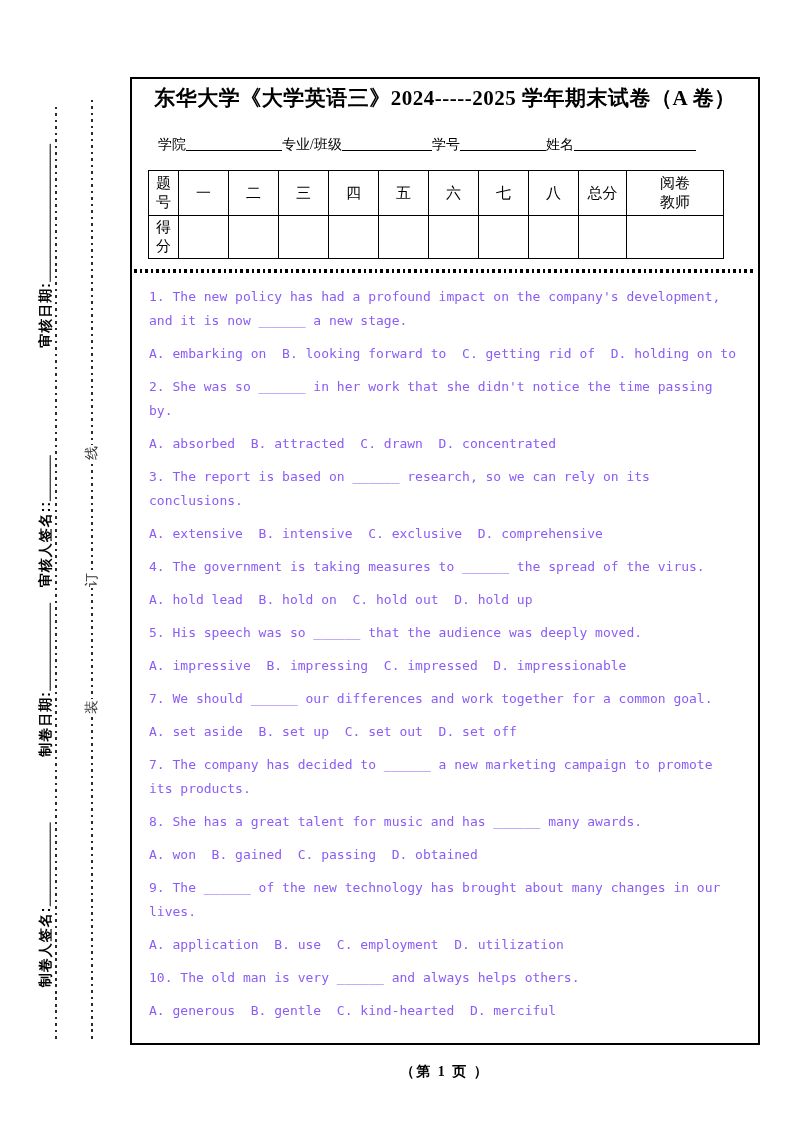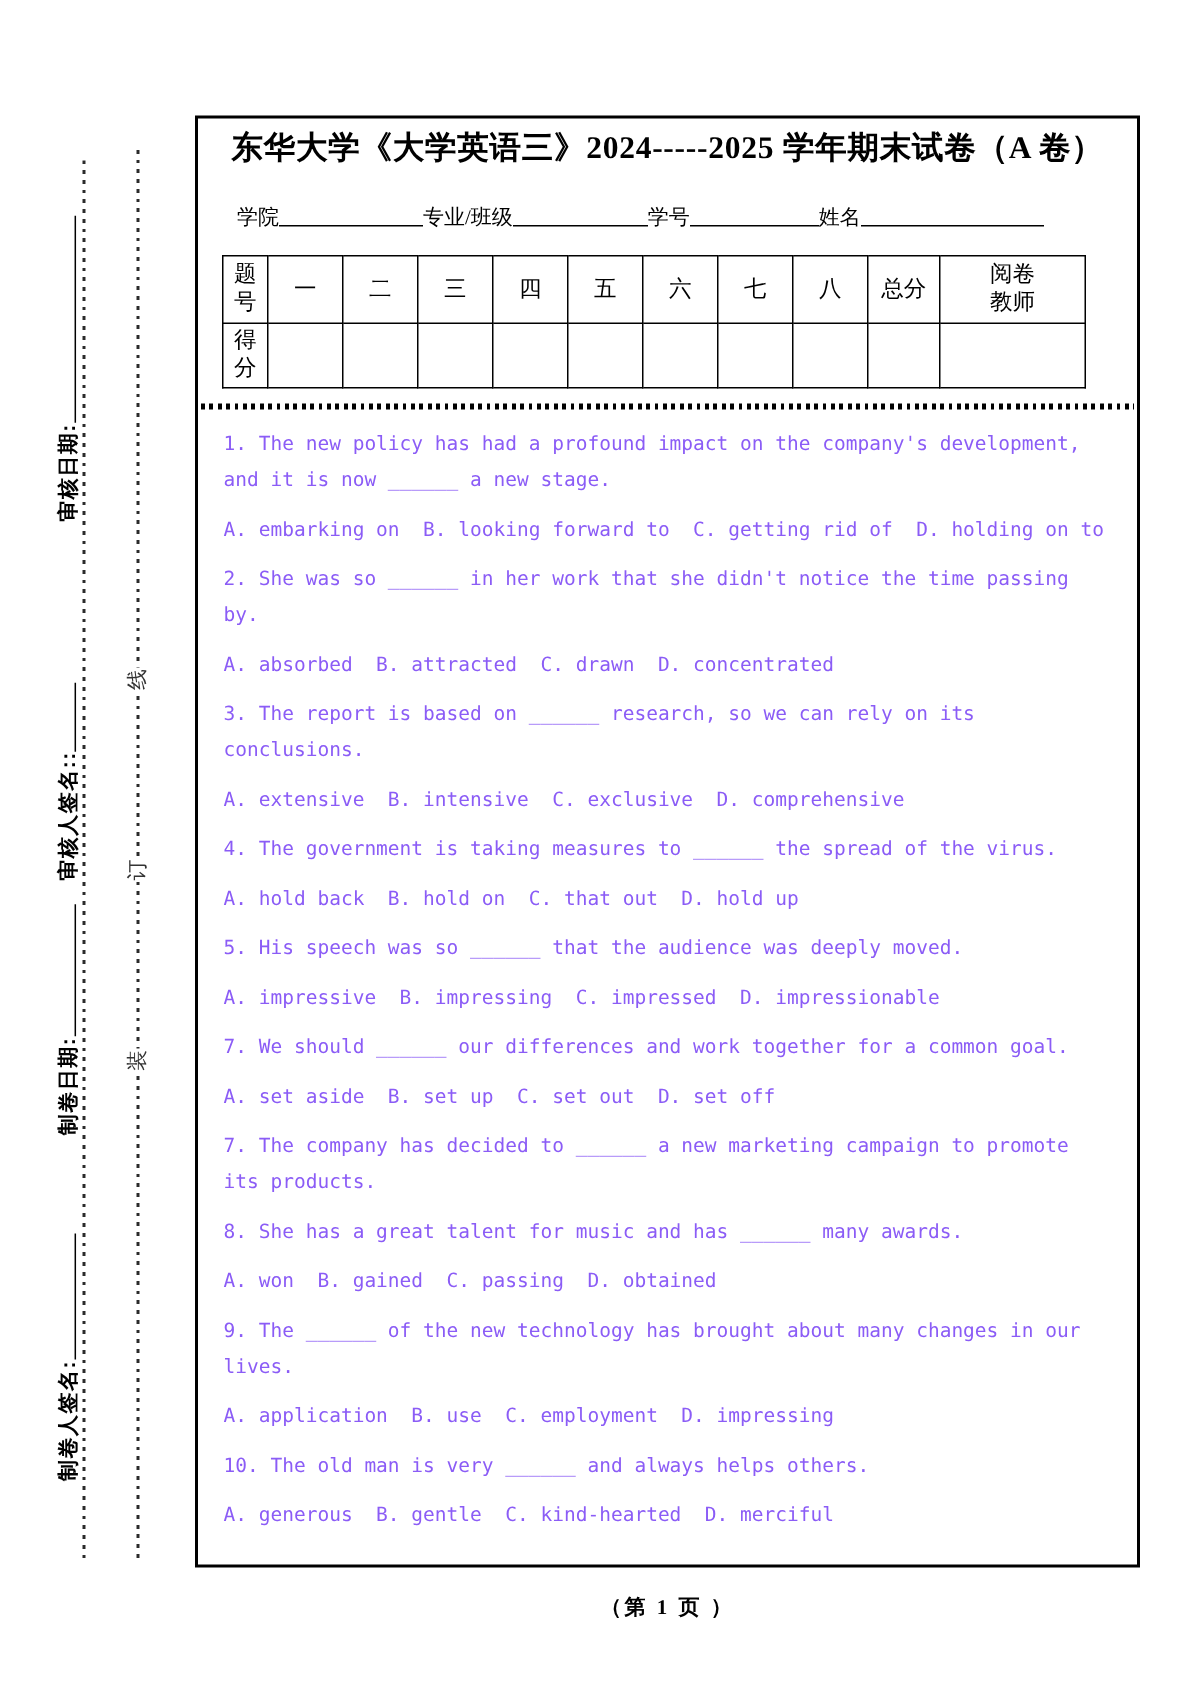--- a/index.html
+++ b/index.html
@@ -166,40 +166,40 @@
     <div class="q">
       <p>2. She was so ______ in her work that she didn't notice the time passing by.</p>
       <p>A. absorbed  B. attracted  C. drawn  D. concentrated</p>
     </div>
     <div class="q">
       <p>3. The report is based on ______ research, so we can rely on its conclusions.</p>
       <p>A. extensive  B. intensive  C. exclusive  D. comprehensive</p>
     </div>
     <div class="q">
       <p>4. The government is taking measures to ______ the spread of the virus.</p>
-      <p>A. hold back  B. hold on  C. that out  D. hold up</p>
+      <p>A. hold lead  B. hold on  C. hold out  D. hold up</p>
     </div>
     <div class="q">
       <p>5. His speech was so ______ that the audience was deeply moved.</p>
       <p>A. impressive  B. impressing  C. impressed  D. impressionable</p>
     </div>
     <div class="q">
       <p>7. We should ______ our differences and work together for a common goal.</p>
       <p>A. set aside  B. set up  C. set out  D. set off</p>
     </div>
     <div class="q">
       <p>7. The company has decided to ______ a new marketing campaign to promote its products.</p>
     </div>
     <div class="q">
       <p>8. She has a great talent for music and has ______ many awards.</p>
       <p>A. won  B. gained  C. passing  D. obtained</p>
     </div>
     <div class="q">
       <p>9. The ______ of the new technology has brought about many changes in our lives.</p>
-      <p>A. application  B. use  C. employment  D. impressing</p>
+      <p>A. application  B. use  C. employment  D. utilization</p>
     </div>
     <div class="q">
       <p>10. The old man is very ______ and always helps others.</p>
       <p>A. generous  B. gentle  C. kind-hearted  D. merciful</p>
     </div>
   </div>
 </div>
 
 <div class="pagefoot">（第 1 页 ）</div>
 

